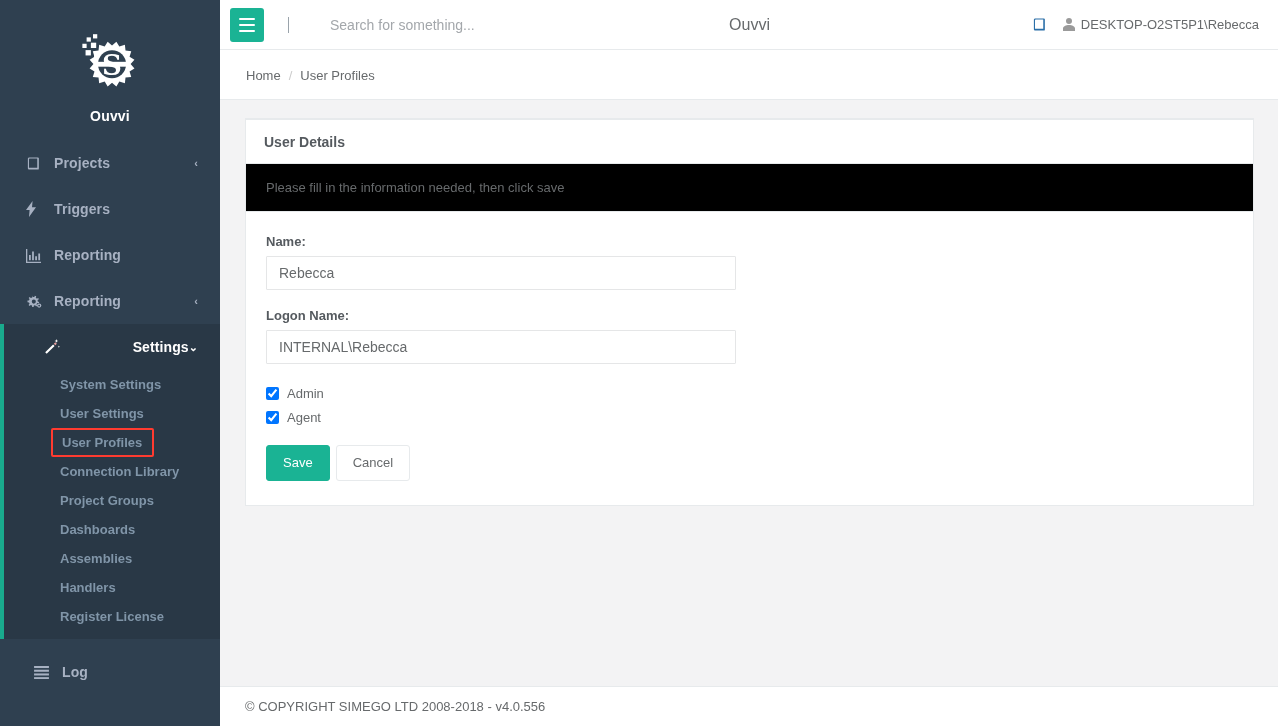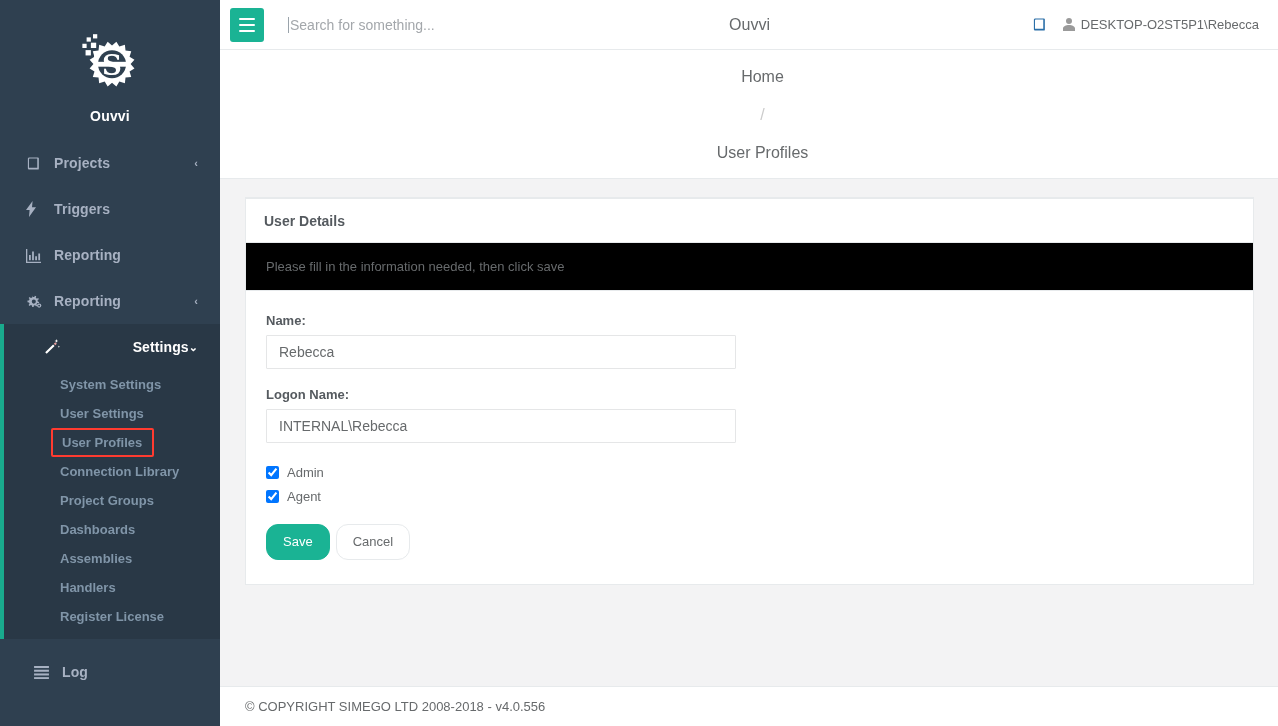--- a/index.html
+++ b/index.html
@@ -97,21 +97,21 @@
   .search-wrap {
     flex: 1 1 auto; display: flex; align-items: center;
     padding-left: 24px; position: relative;
   }
   .search-caret {
     width: 1px; height: 16px; background: #9aa3ab; margin-right: 1px;
   }
   .search-input {
     border: none; outline: none; background: transparent;
     font-family: "Liberation Sans", sans-serif;
-    font-size: 14px; color: #000000; width: 330px;
+    font-size: 14px; color: #000000; width: 330px; margin-left: 40px;
   }
   .search-input::placeholder { color: #a3a7ab; }
   .app-title {
     font-size: 16px; color: #676a6c; font-weight: normal;
     white-space: nowrap;
     position: absolute; left: 0; right: 0; text-align: center;
     pointer-events: none;
   }
   .topbar-right {
     display: flex; align-items: center; gap: 16px;
@@ -128,21 +128,21 @@
   .pagehead {
     background: #ffffff;
     border-bottom: 1px solid #e7eaec;
     padding: 18px 0 16px 26px;
     flex: 0 0 auto;
   }
   .page-title {
     font-size: 24px; font-weight: normal; color: #676a6c;
     line-height: 1.15; margin-bottom: 8px;
   }
-  .breadcrumb { font-size: 16px; color: #676a6c; display: flex; align-items: center; gap: 20px; flex-direction: column; }
+  .breadcrumb { font-size: 13px; color: #676a6c; display: flex; align-items: center; gap: 8px; }
   .breadcrumb a { color: #676a6c; text-decoration: none; cursor: pointer; }
   .breadcrumb .sep { color: #cccccc; }
   .breadcrumb .crumb-active { color: #676a6c; }
 
   
   .content {
     flex: 1 1 auto; padding: 18px 25px 0 25px;
     overflow: hidden;
   }
   .card {
@@ -180,21 +180,21 @@
   .checks { margin: 22px 0 20px 0; }
   .check-row {
     display: flex; align-items: center; gap: 8px;
     margin-bottom: 9px; font-size: 13px; color: #676a6c;
   }
   .check-row input[type=checkbox] { margin: 0; cursor: pointer; }
   .btns { display: flex; gap: 6px; }
   .btn {
     font-family: "Liberation Sans", sans-serif;
     font-size: 13px; padding: 8px 16px;
-    border-radius: 12px; cursor: pointer; line-height: 1.4;
+    border-radius: 3px; cursor: pointer; line-height: 1.4;
   }
   .btn-primary { background: #1ab394; border: 1px solid #1ab394; color: #ffffff; }
   .btn-default { background: #ffffff; border: 1px solid #e7eaec; color: #676a6c; }
 
   
   .footer {
     background: #ffffff;
     border-top: 1px solid #e7eaec;
     padding: 12px 25px;
     font-size: 13px; color: #676a6c;

